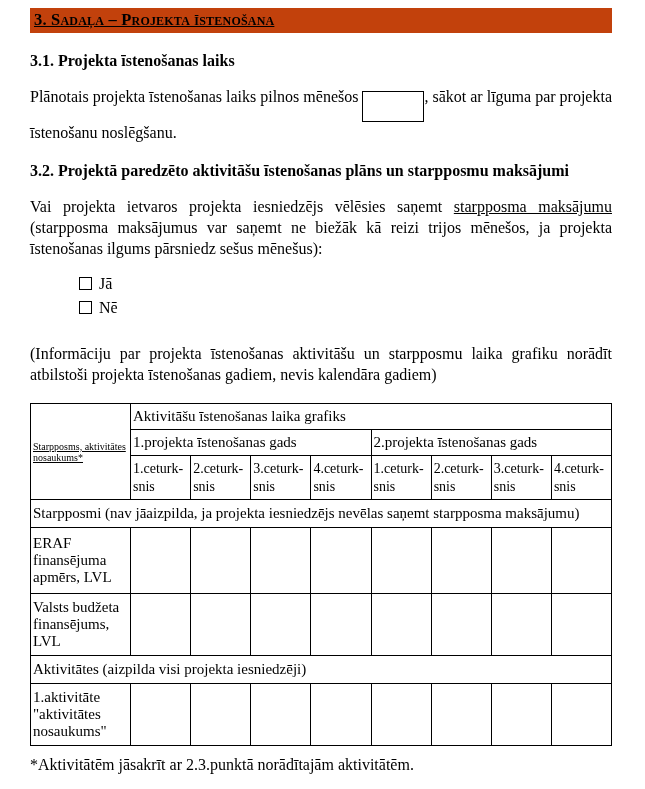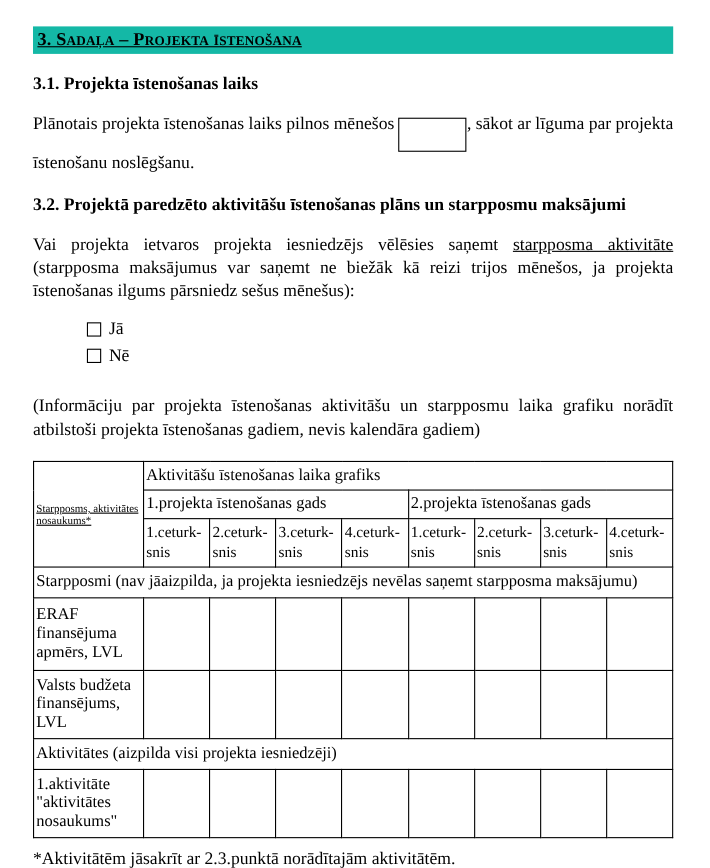--- a/index.html
+++ b/index.html
@@ -8,24 +8,23 @@
     width: 645px;
     font-family: "Liberation Serif", serif;
     color: #000;
   }
   .page {
     width: 645px;
     min-height: 789px;
     padding: 8px 33px 12px 30px;
   }
   .section-bar {
-    background: #14b8a6;
+    background: #c2410c;
     padding: 2px 5px 3px 4px;
     margin-bottom: 0;
-    margin-top: 16px;
   }
   .section-title {
     font-weight: bold;
     font-variant: small-caps;
     text-decoration: underline;
     font-size: 16.5px;
     letter-spacing: 0.2px;
   }
   h3 {
     font-size: 16px;
@@ -104,21 +103,21 @@
   <div class="section-bar">
     <span class="section-title">3. Sadaļa – Projekta īstenošana</span>
   </div>
 
   <h3>3.1. Projekta īstenošanas laiks</h3>
 
   <p class="para"><span>Plānotais projekta īstenošanas laiks pilnos mēnešos </span><input type="text" class="months-box" value="" style=""><span>, sākot ar līguma par projekta īstenošanu noslēgšanu.</span></p>
 
   <h3>3.2. Projektā paredzēto aktivitāšu īstenošanas plāns un starpposmu maksājumi</h3>
 
-  <p class="para question"><span>Vai projekta ietvaros projekta iesniedzējs vēlēsies saņemt </span><span class="u">starpposma aktivitāte</span><span> (starpposma maksājumus var saņemt ne biežāk kā reizi trijos mēnešos, ja projekta īstenošanas ilgums pārsniedz sešus mēnešus):</span></p>
+  <p class="para question"><span>Vai projekta ietvaros projekta iesniedzējs vēlēsies saņemt </span><span class="u">starpposma maksājumu</span><span> (starpposma maksājumus var saņemt ne biežāk kā reizi trijos mēnešos, ja projekta īstenošanas ilgums pārsniedz sešus mēnešus):</span></p>
 
   <div class="checkbox-group">
     <div class="checkbox-row">
       <span class="cb"></span>
       <span class="cb-label">Jā</span>
     </div>
     <div class="checkbox-row">
       <span class="cb"></span>
       <span class="cb-label">Nē</span>
     </div>

